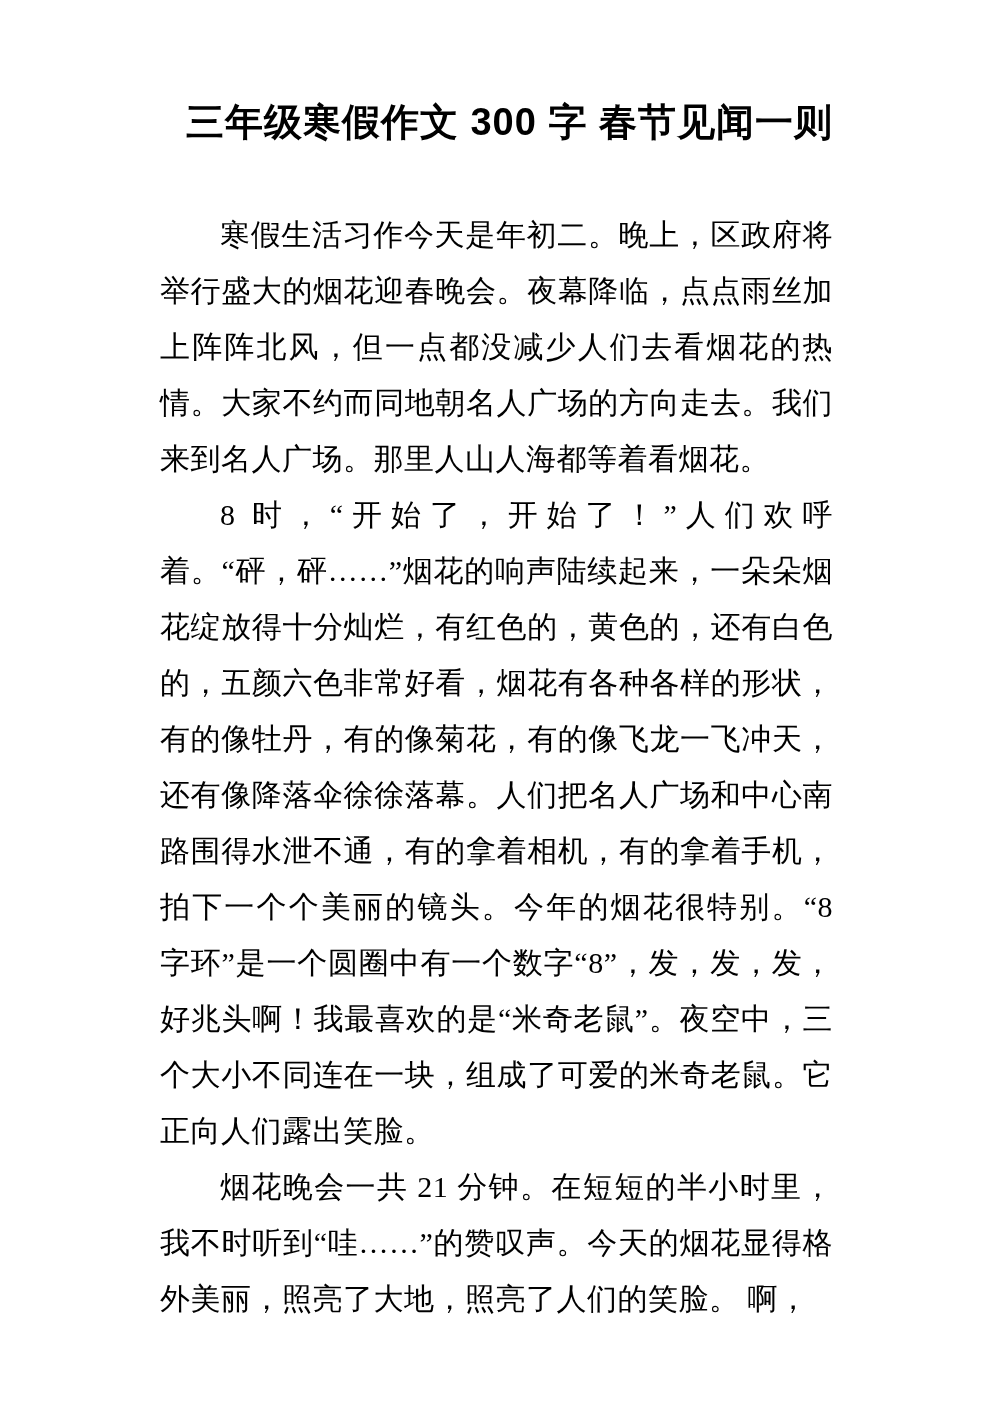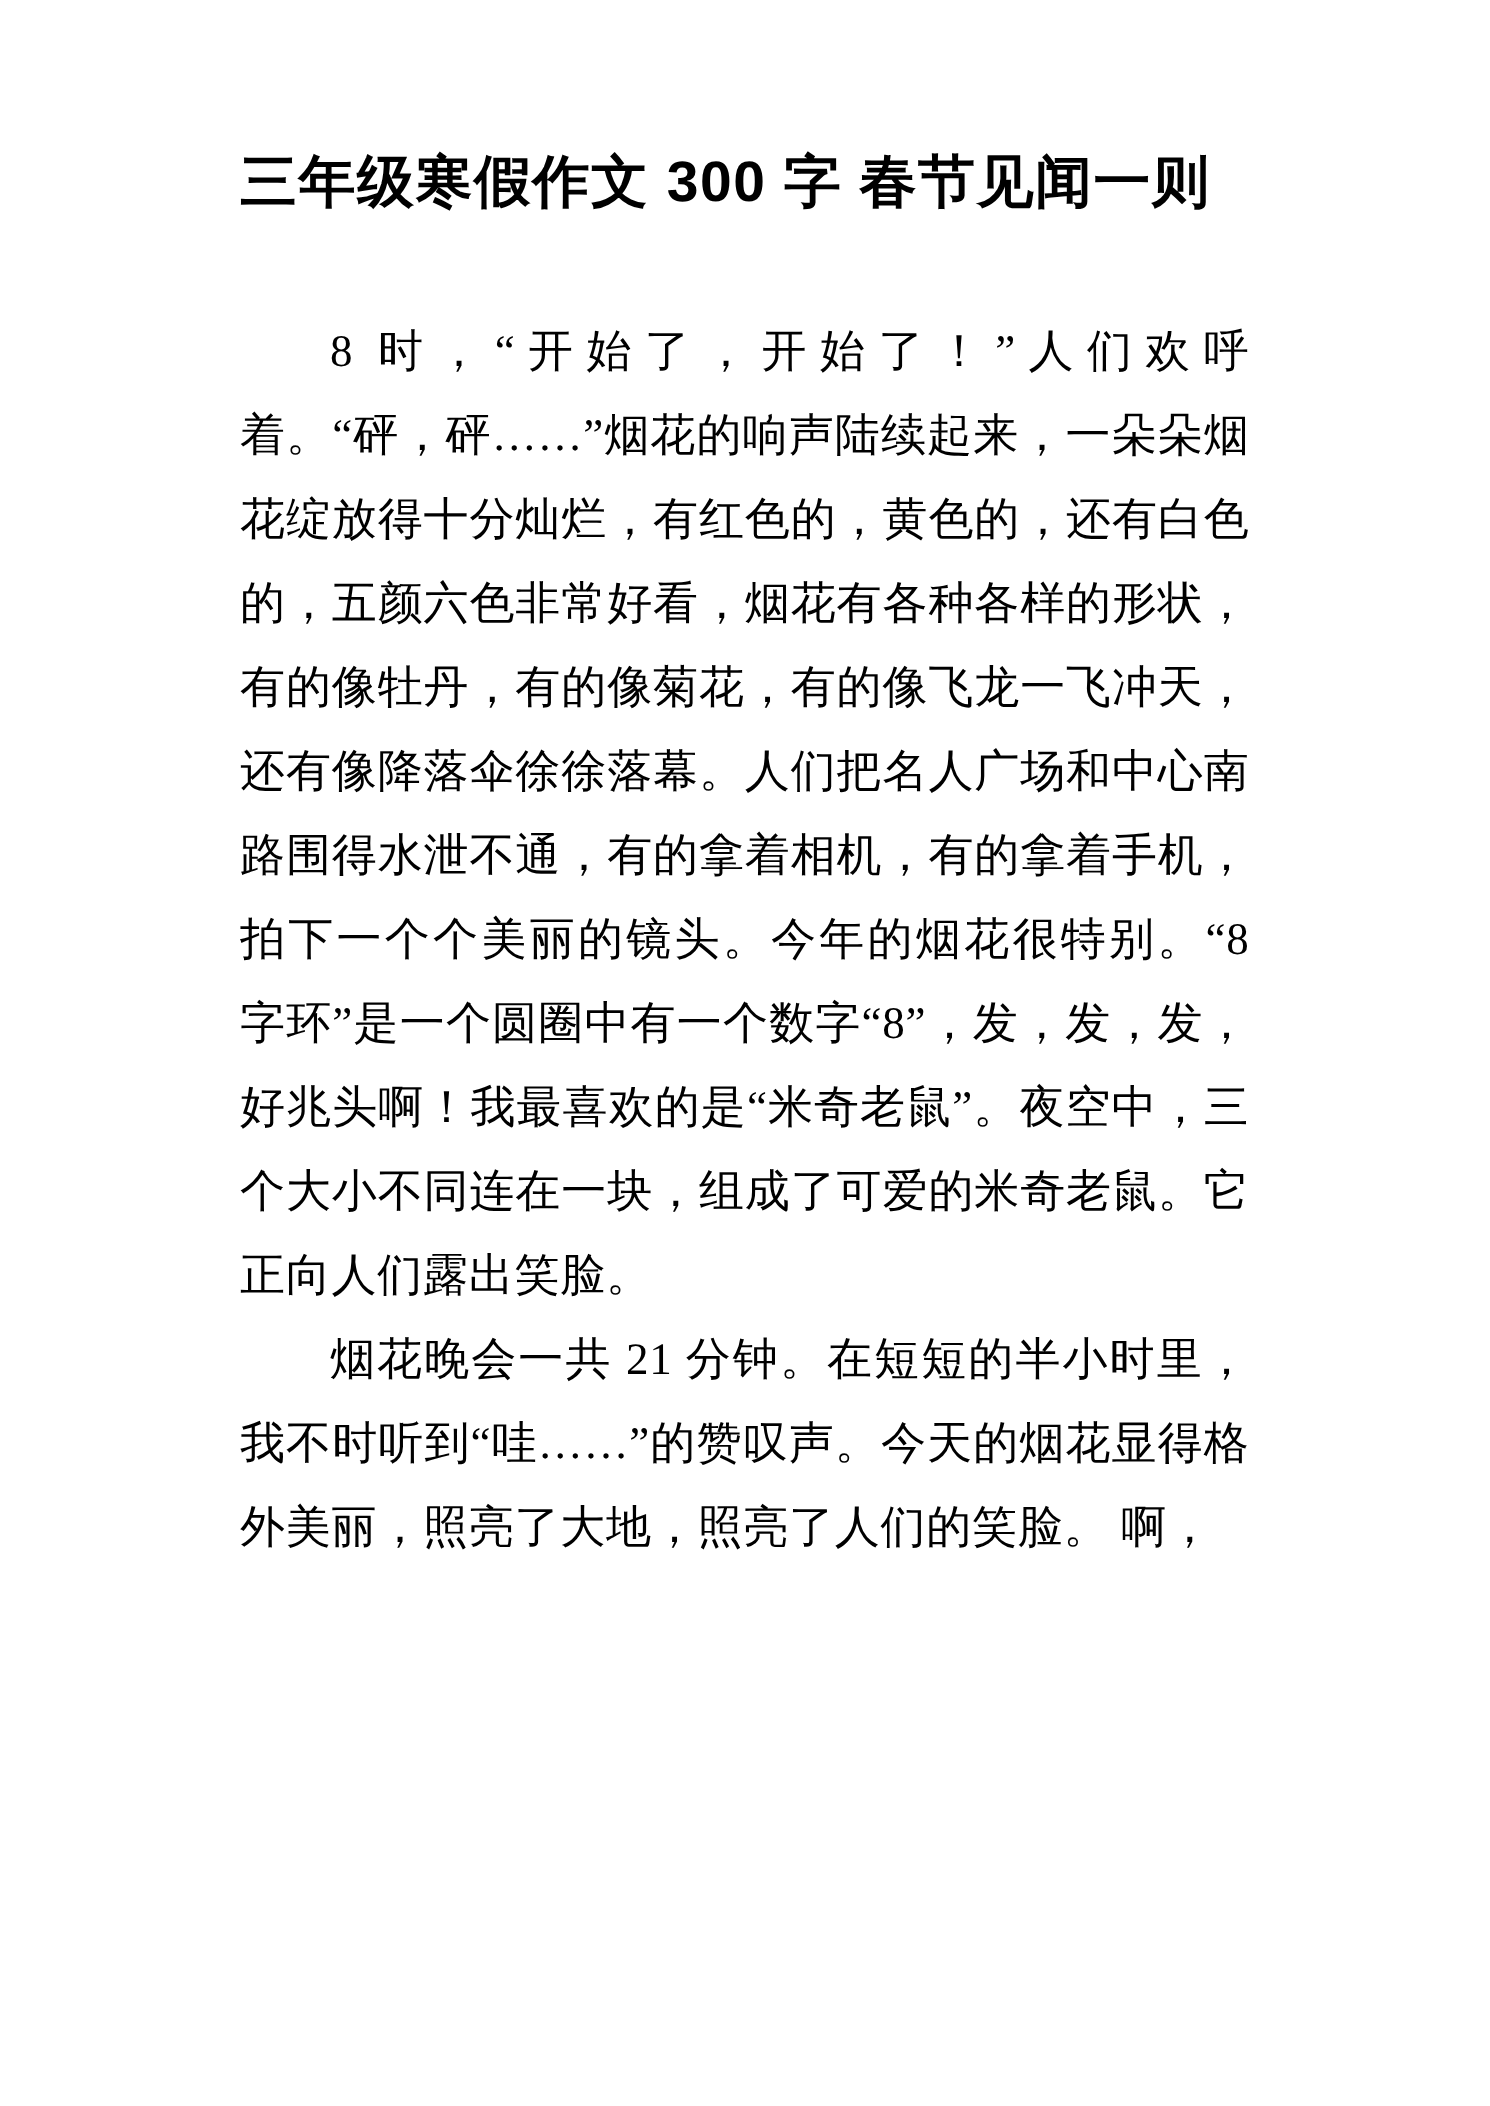--- a/index.html
+++ b/index.html
@@ -19,21 +19,21 @@
     width: 993px;
     height: 1404px;
     padding: 96px 160px 0 160px;
     background: #ffffff;
   }
   .doc-title {
     font-family: "Liberation Sans", "DejaVu Sans", sans-serif;
     font-weight: bold;
     font-size: 38px;
     line-height: 1.4;
-    text-align: left;
+    text-align: right;
     letter-spacing: 1px;
     margin: 0 0 58px 0;
     white-space: nowrap;
   }
   .body-text {
     font-size: 30px;
     line-height: 56px;
     text-align: justify;
     text-justify: inter-ideograph;
     letter-spacing: 0.5px;
@@ -42,16 +42,17 @@
     margin: 0;
     text-indent: 2em;
   }
 </style>
 </head>
 <body>
 
 <div class="page">
   <h1 class="doc-title">三年级寒假作文 300 字 春节见闻一则</h1>
   <div class="body-text">
+    <p class="para">寒假生活习作今天是年初二。晚上，区政府将举行盛大的烟花迎春晚会。夜幕降临，点点雨丝加上阵阵北风，但一点都没减少人们去看烟花的热情。大家不约而同地朝名人广场的方向走去。我们来到名人广场。那里人山人海都等着看烟花。</p>
     <p class="para">8 时，“开始了，开始了！”人们欢呼着。“砰，砰……”烟花的响声陆续起来，一朵朵烟花绽放得十分灿烂，有红色的，黄色的，还有白色的，五颜六色非常好看，烟花有各种各样的形状，有的像牡丹，有的像菊花，有的像飞龙一飞冲天，还有像降落伞徐徐落幕。人们把名人广场和中心南路围得水泄不通，有的拿着相机，有的拿着手机，拍下一个个美丽的镜头。今年的烟花很特别。“8 字环”是一个圆圈中有一个数字“8”，发，发，发，好兆头啊！我最喜欢的是“米奇老鼠”。夜空中，三个大小不同连在一块，组成了可爱的米奇老鼠。它正向人们露出笑脸。</p>
     <p class="para">烟花晚会一共 21 分钟。在短短的半小时里，我不时听到“哇……”的赞叹声。今天的烟花显得格外美丽，照亮了大地，照亮了人们的笑脸。 啊，</p>
   </div>
 </div>
 
 </body></html>

